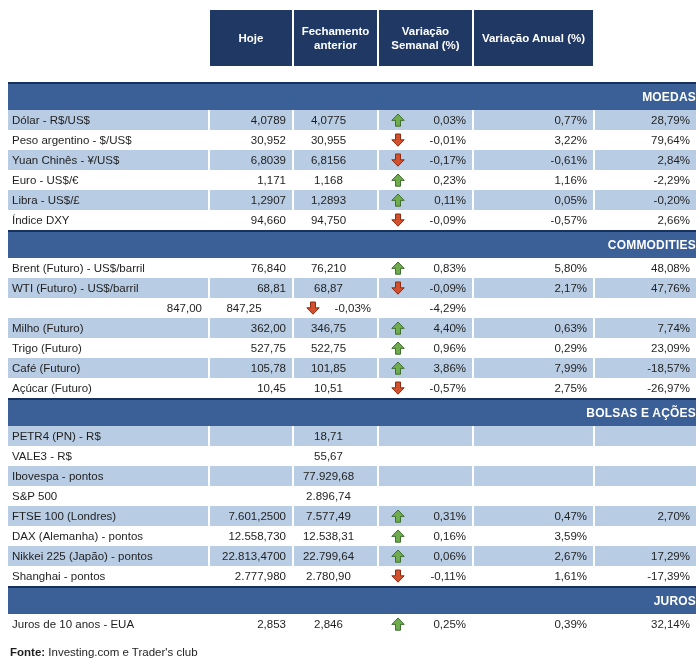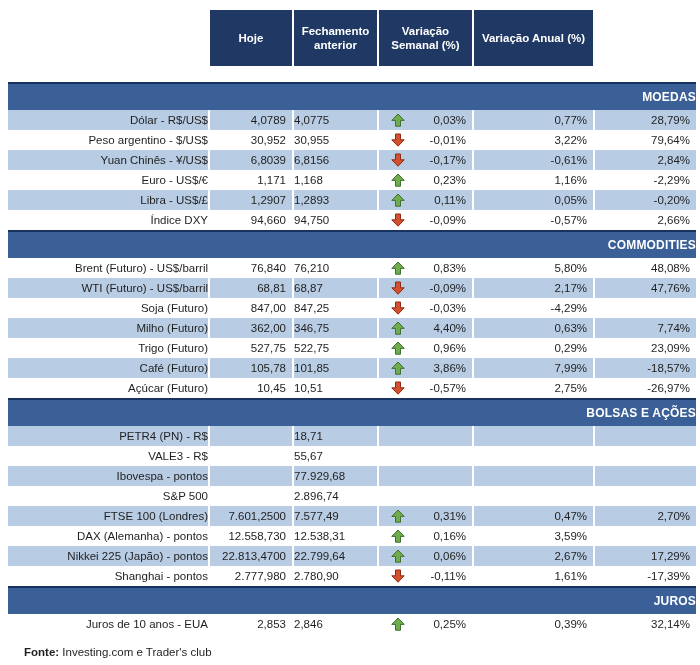--- a/index.html
+++ b/index.html
@@ -53,35 +53,35 @@
   .row { height: 20px; }
   .cell {
     font-size: 11.5px;
     line-height: 20px;
     background: #ffffff;
     box-sizing: border-box;
     overflow: hidden;
     white-space: nowrap;
   }
   .row.shaded .cell { background: var(--row-shaded-bg, #B8CCE4); }
-  .cell.label { text-align: right; padding-left: 16px; }
+  .cell.label { text-align: left; padding-left: 4px; }
   .cell.num   { text-align: right; padding-right: 6px; }
-  .cell.fech  { text-align: left; padding-right: 14px; }
+  .cell.fech  { text-align: center; padding-right: 14px; }
   .cell.vd {
     display: flex;
     align-items: center;
     justify-content: space-between;
     padding: 0 6px 0 12px;
   }
   .cell.vd .pct { text-align: right; }
   .cell.vd svg { display: block; }
 
   .footer {
     margin-top: 12px;
-    margin-left: 16px;
+    margin-left: 2px;
     font-size: 11.5px;
   }
   .footer b { font-weight: bold; }
 </style>
 </head>
 <body>
 
 <div class="sheet">
 
   <div class="grid header-row">
@@ -193,21 +193,20 @@
         <div class="cell vd">
           <svg width="14" height="14" viewBox="0 0 14 14">
             <polygon points="7,13.2 0.8,6.8 4.5,6.8 4.5,1 9.5,1 9.5,6.8 13.2,6.8" fill="#D1512F" stroke="#8E2A12" stroke-width="1" stroke-linejoin="round"></polygon>
           </svg>
           <span class="pct">-0,09%</span>
         </div>
         <div class="cell num">2,17%</div>
         <div class="cell num">47,76%</div>
       </div>
       <div class="grid row">
-        <div class="cell label">Soja (Futuro)</div>
         <div class="cell num">847,00</div>
         <div class="cell fech">847,25</div>
         <div class="cell vd">
           <svg width="14" height="14" viewBox="0 0 14 14">
             <polygon points="7,13.2 0.8,6.8 4.5,6.8 4.5,1 9.5,1 9.5,6.8 13.2,6.8" fill="#D1512F" stroke="#8E2A12" stroke-width="1" stroke-linejoin="round"></polygon>
           </svg>
           <span class="pct">-0,03%</span>
         </div>
         <div class="cell num">-4,29%</div>
       </div>

